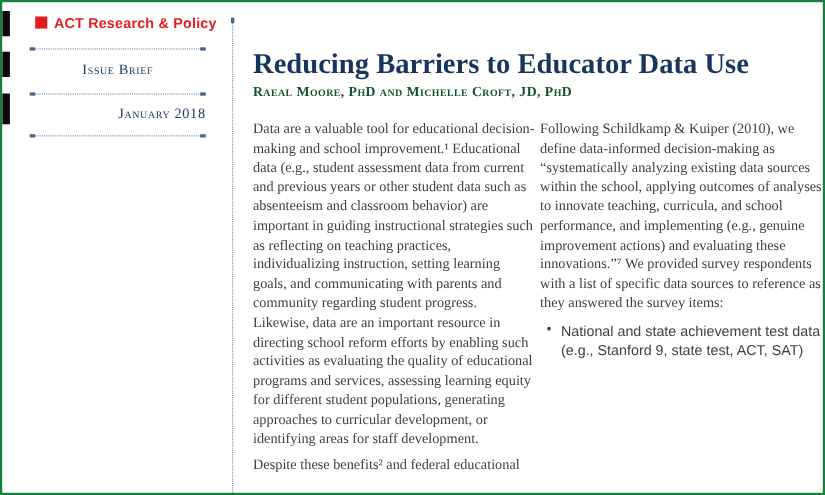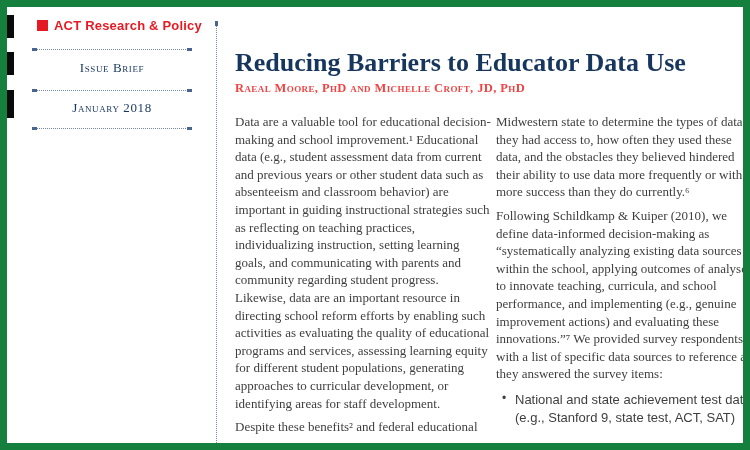--- a/index.html
+++ b/index.html
@@ -2,21 +2,21 @@
 <html><head>
 <meta charset="utf-8">
 <title>Reducing Barriers to Educator Data Use</title>
 <style>
   html, body { margin: 0; padding: 0; background: #ffffff; }
   .page {
     position: relative;
     width: 750px;
     height: 450px;
     box-sizing: border-box;
-    border: 7px solid #15803d;
+    border: 2px solid #15803d;
     background: #ffffff;
     overflow: hidden;
     font-family: "Liberation Sans", "DejaVu Sans", sans-serif;
   }
   
   .edge-mark {
     position: absolute;
     left: 0;
     width: 7px;
     background: #0a0a0a;
@@ -80,21 +80,21 @@
     width: 160px;
     text-align: center;
     color: #17365d;
     font-family: "Liberation Serif", "DejaVu Serif", serif;
     font-variant: small-caps;
     font-weight: 400;
     font-size: 13px;
     letter-spacing: 0.6px;
   }
   .issue { top: 53px; }
-  .date  { top: 93px; }
+  .date  { top: 93px; text-align: right; }
 
   
   .vrule {
     position: absolute;
     left: 209px;
     top: 14px;
     height: 432px;
     width: 0;
     border-left: 1px dotted #7388ac;
   }
@@ -125,21 +125,21 @@
     font-family: "Liberation Serif", "DejaVu Serif", serif;
     font-weight: 700;
     font-size: 26px;
     line-height: 1.05;
     white-space: nowrap;
   }
   .authors {
     position: absolute;
     top: 74px;
     left: 0;
-    color: #ef4444;
+    color: #14532d;
     font-family: "Liberation Serif", "DejaVu Serif", serif;
     font-variant: small-caps;
     font-weight: 700;
     font-size: 12.5px;
     letter-spacing: 0.4px;
     white-space: nowrap;
   }
   .col {
     position: absolute;
     top: 106px;
@@ -193,21 +193,20 @@
   <main class="content">
     <h1 class="title">Reducing Barriers to Educator Data Use</h1>
     <div class="authors">Raeal Moore, PhD and Michelle Croft, JD, PhD</div>
 
     <div class="col col-left">
       <p>Data are a valuable tool for educational decision-making and school improvement.¹ Educational data (e.g., student assessment data from current and previous years or other student data such as absenteeism and classroom behavior) are important in guiding instructional strategies such as reflecting on teaching practices, individualizing instruction, setting learning goals, and communicating with parents and community regarding student progress. Likewise, data are an important resource in directing school reform efforts by enabling such activities as evaluating the quality of educational programs and services, assessing learning equity for different student populations, generating approaches to curricular development, or identifying areas for staff development.</p>
       <p>Despite these benefits² and federal educational</p>
     </div>
 
     <div class="col col-right">
-      <p>Midwestern state to determine the types of data they had access to, how often they used these data, and the obstacles they believed hindered their ability to use data more frequently or with more success than they do currently.⁶</p>
       <p>Following Schildkamp &amp; Kuiper (2010), we define data-informed decision-making as “systematically analyzing existing data sources within the school, applying outcomes of analyses to innovate teaching, curricula, and school performance, and implementing (e.g., genuine improvement actions) and evaluating these innovations.”⁷ We provided survey respondents with a list of specific data sources to reference as they answered the survey items:</p>
       <ul>
         <li>
           <span class="bullet">•</span>
           <span>National and state achievement test data (e.g., Stanford 9, state test, ACT, SAT)</span>
         </li>
 
       </ul>
     </div>
   </main>

